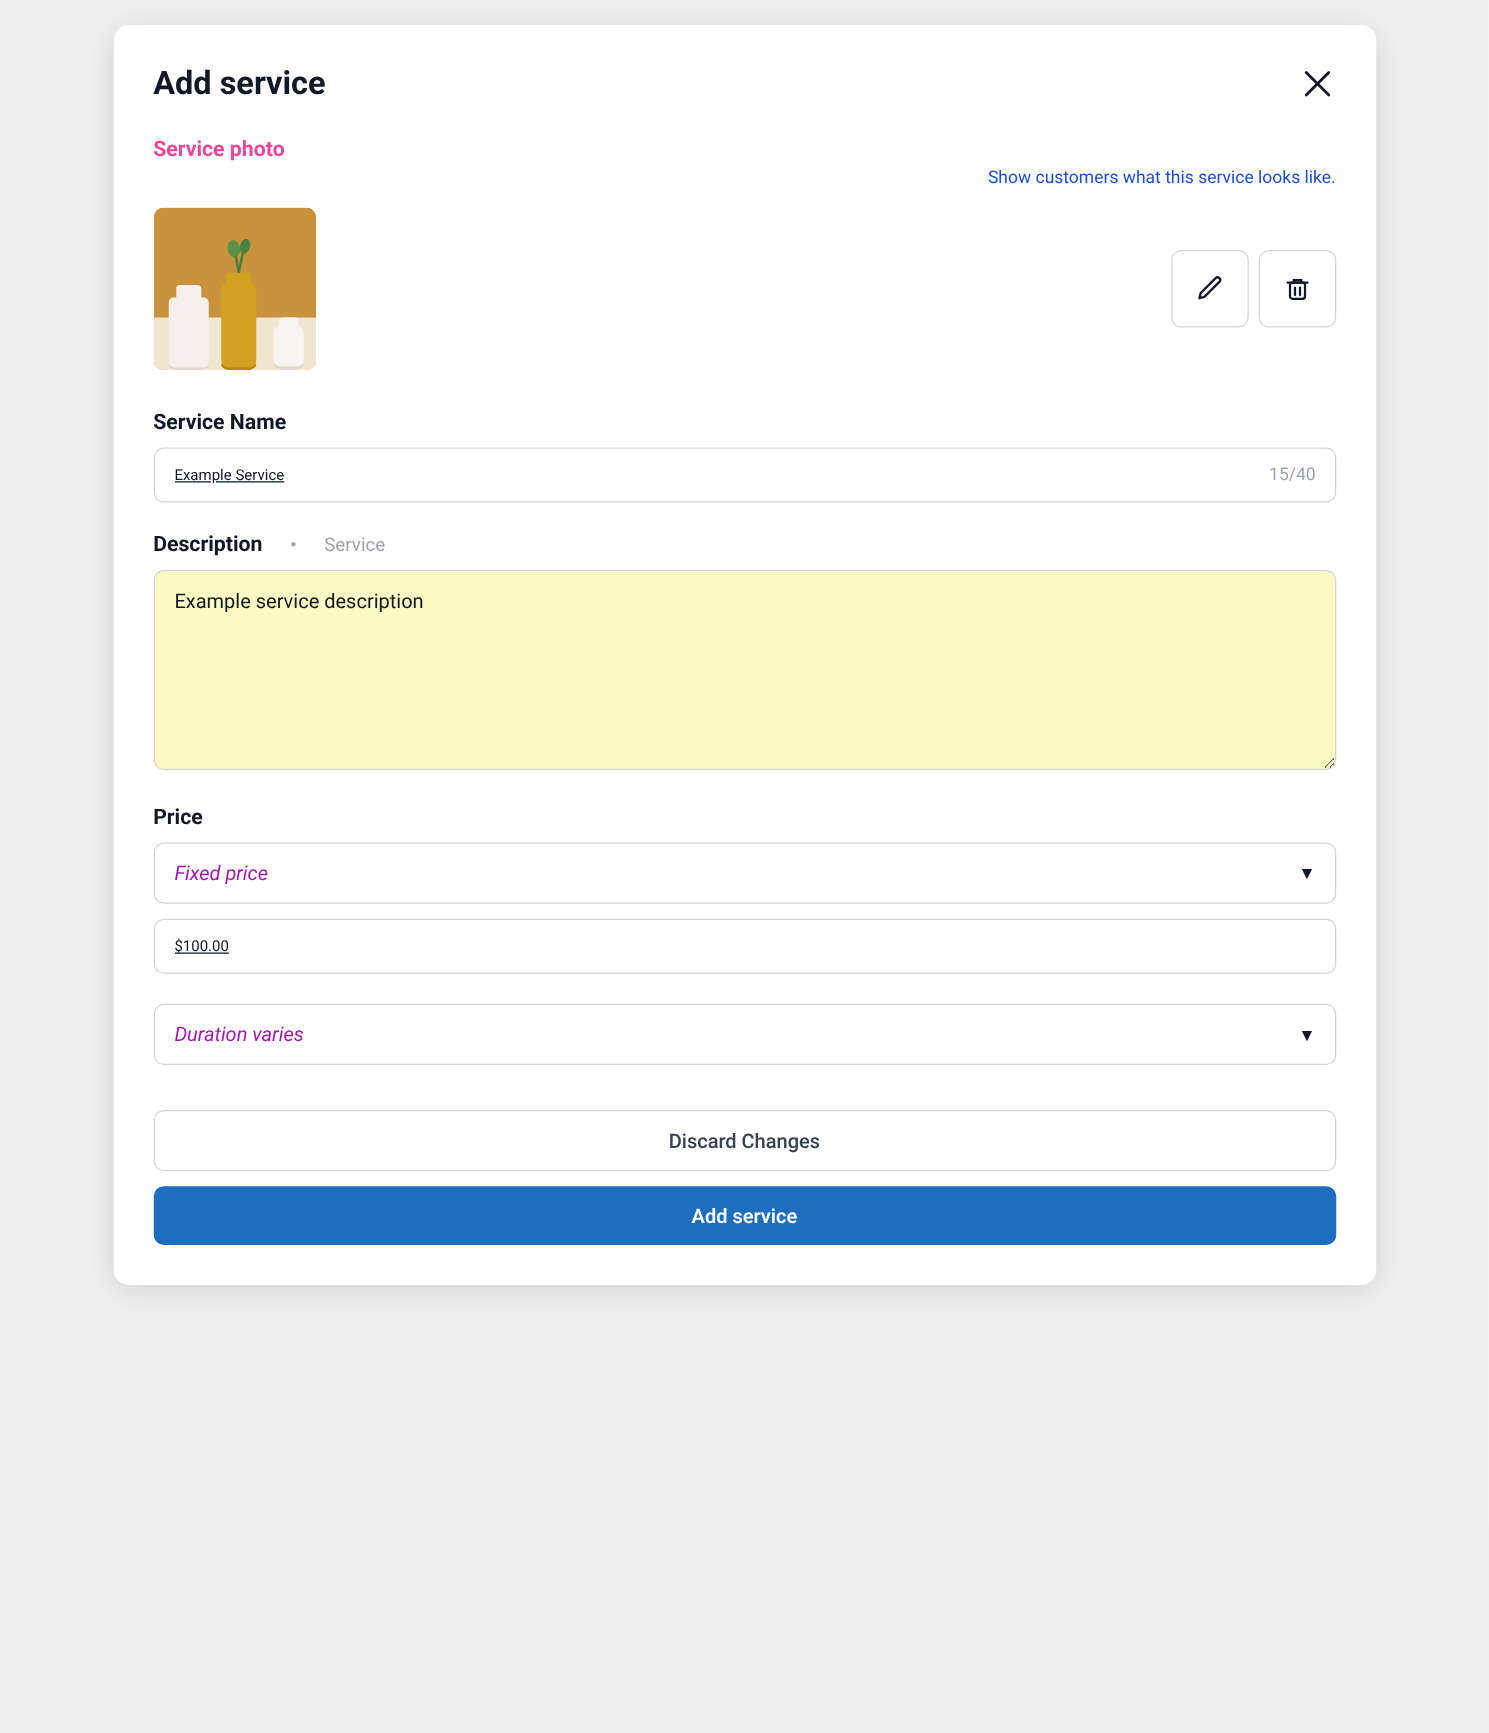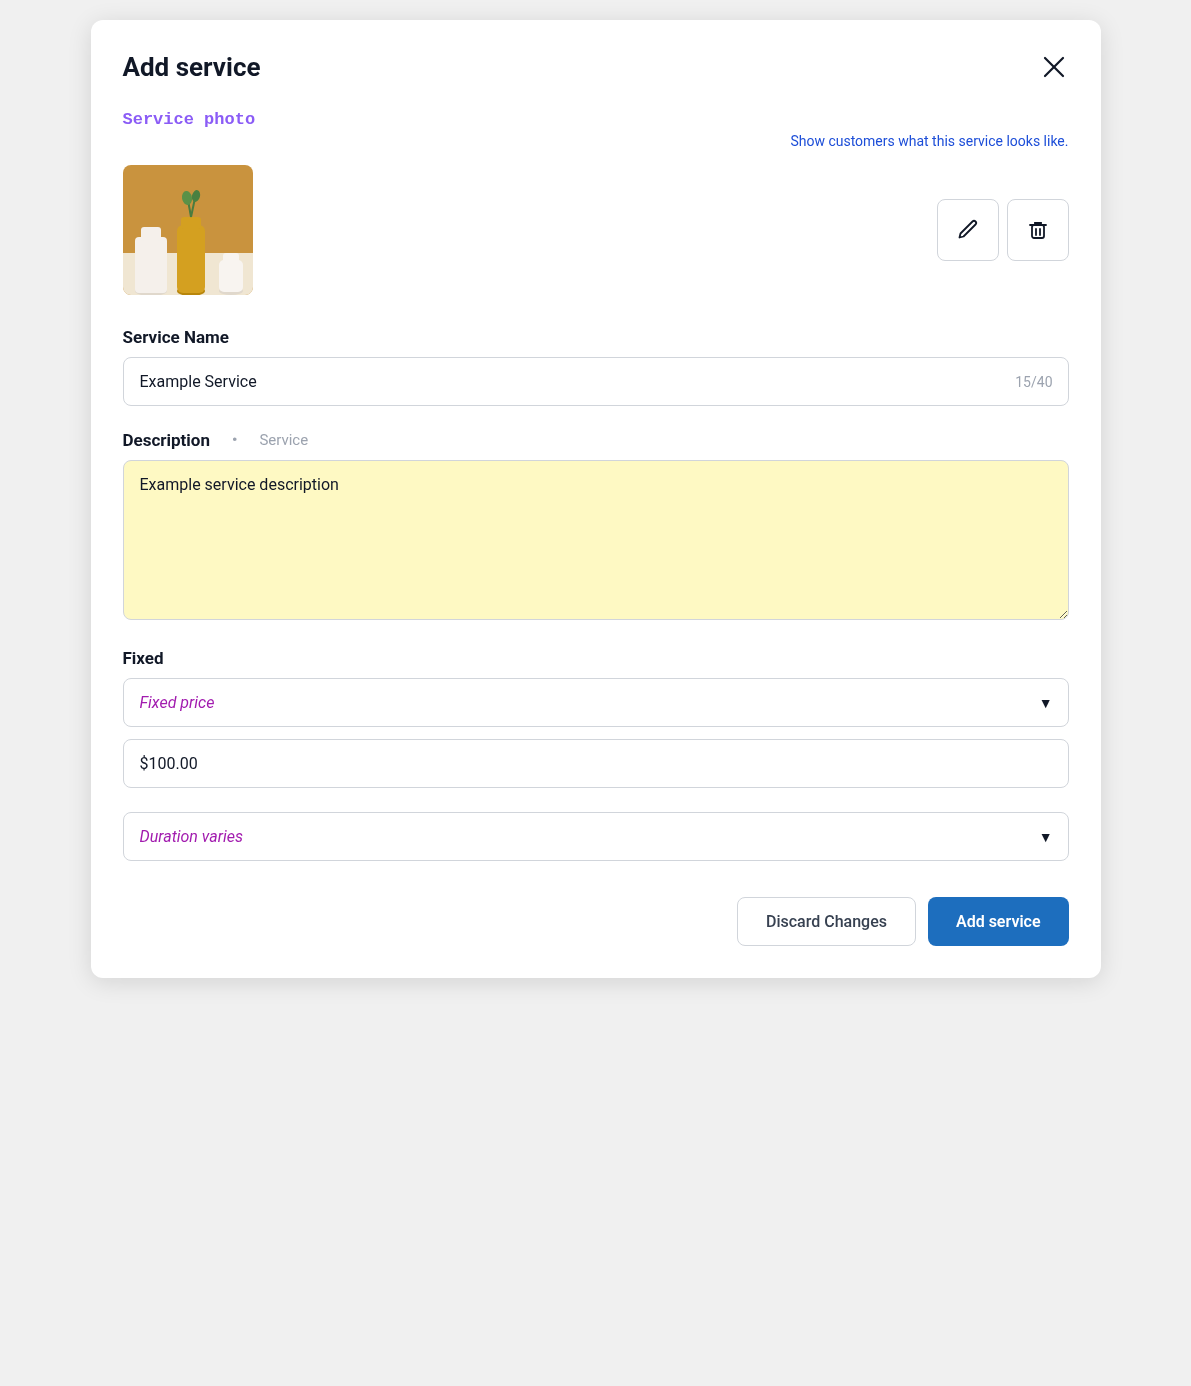--- a/index.html
+++ b/index.html
@@ -49,23 +49,22 @@
       font-size: 24px;
       line-height: 1;
       display: flex;
       align-items: center;
       justify-content: center;
     }
 
     .section-title {
       font-size: 17px;
       font-weight: 700;
-      color: #8b5cf6;
+      color: #ec4899;
       margin-bottom: 4px;
-      font-family: Liberation Mono, monospace;
     }
 
     .section-subtitle {
       font-size: 14px;
       color: #1d4ed8;
       margin-bottom: 16px;
       text-align: right;
     }
 
     .photo-section {
@@ -140,24 +139,25 @@
 
     .input-wrapper {
       position: relative;
     }
 
     .text-input {
       width: 100%;
       border: 1.5px solid #d1d5db;
       border-radius: 8px;
       padding: 14px 16px;
-      font-size: 16px;
+      font-size: 12px;
       color: #111827;
       outline: none;
       background: #fff;
+      text-decoration: underline;
     }
 
     .char-count {
       position: absolute;
       right: 16px;
       top: 50%;
       transform: translateY(-50%);
       font-size: 14px;
       color: #9ca3af;
     }
@@ -213,20 +213,21 @@
 
     .duration-section {
       margin-bottom: 36px;
     }
 
     .footer {
       display: flex;
       justify-content: flex-end;
       gap: 12px;
       margin-top: 16px;
+      flex-direction: column;
     }
 
     .btn-discard {
       padding: 14px 28px;
       background: #ffffff;
       border: 1.5px solid #d1d5db;
       border-radius: 8px;
       font-size: 16px;
       color: #374151;
       cursor: pointer;
@@ -321,21 +322,21 @@
   <div class="form-section">
     <div class="form-label-optional">
       <span>Description</span>
       <span class="optional-dot">•</span>
       <span class="optional-tag">Service</span>
     </div>
     <textarea class="textarea-input" style="">Example service description</textarea>
   </div>
 
   <div class="price-section">
-    <label class="form-label">Fixed</label>
+    <label class="form-label">Price</label>
     <div class="price-type-select select-wrapper">
       <select class="select-input">
         <option>Fixed price</option>
         <option>Starting from</option>
         <option>Free</option>
       </select>
       <span class="select-arrow">▼</span>
     </div>
     <div class="input-wrapper">
       <input type="text" class="text-input" value="$100.00" style="">

